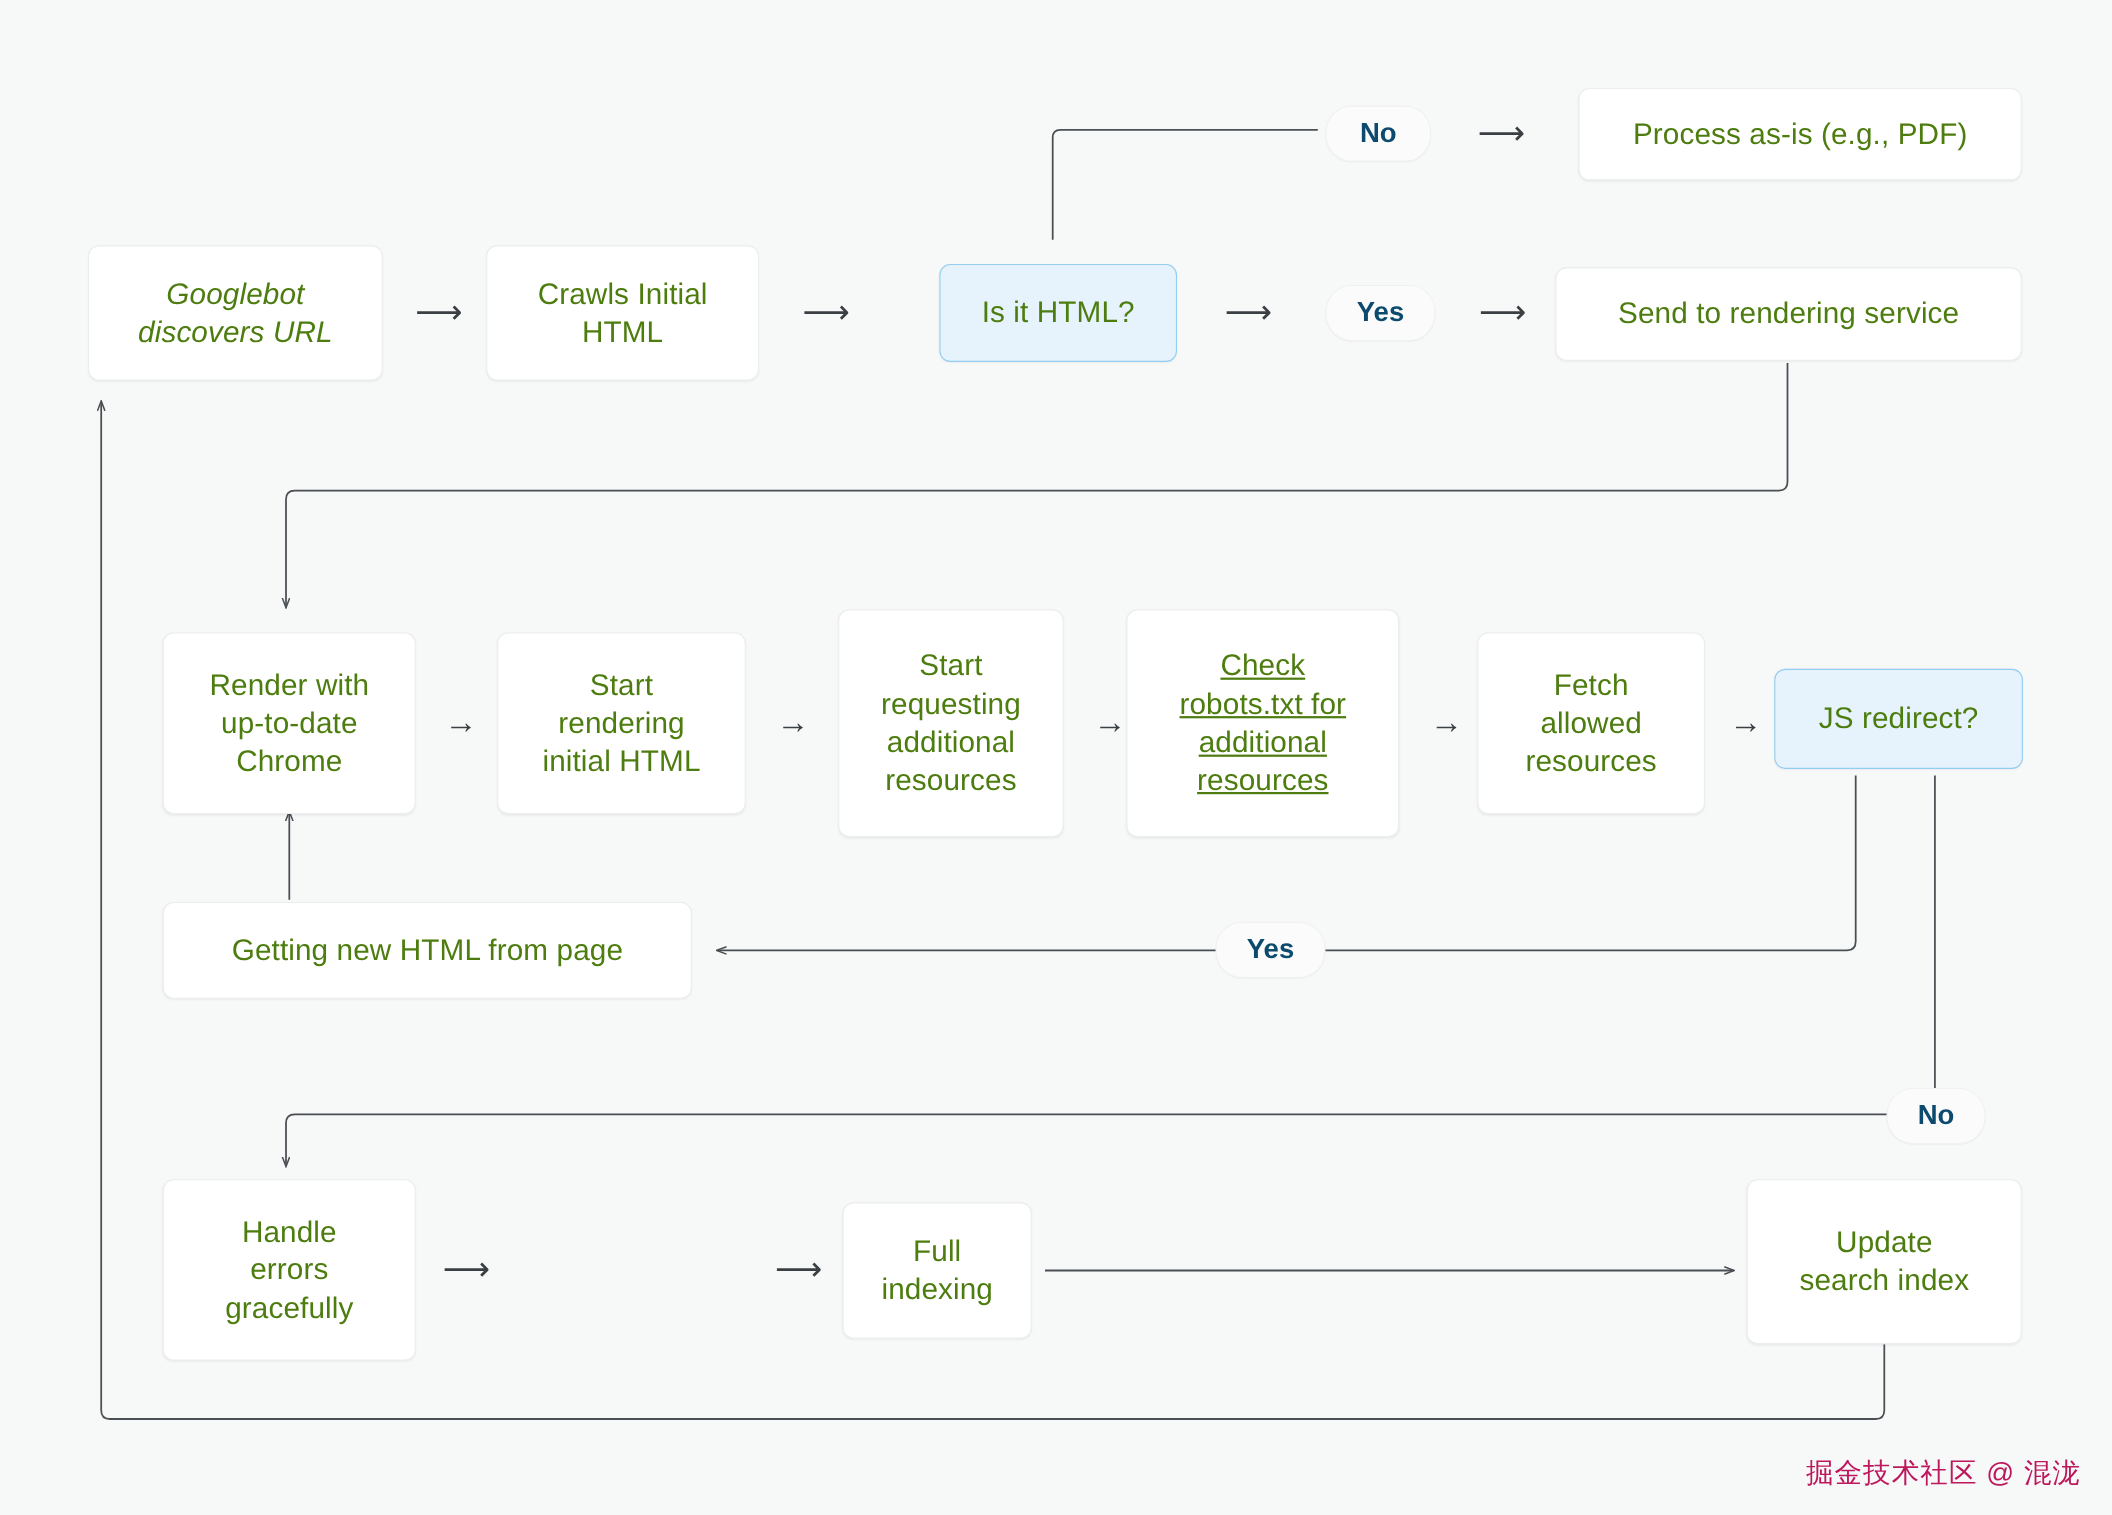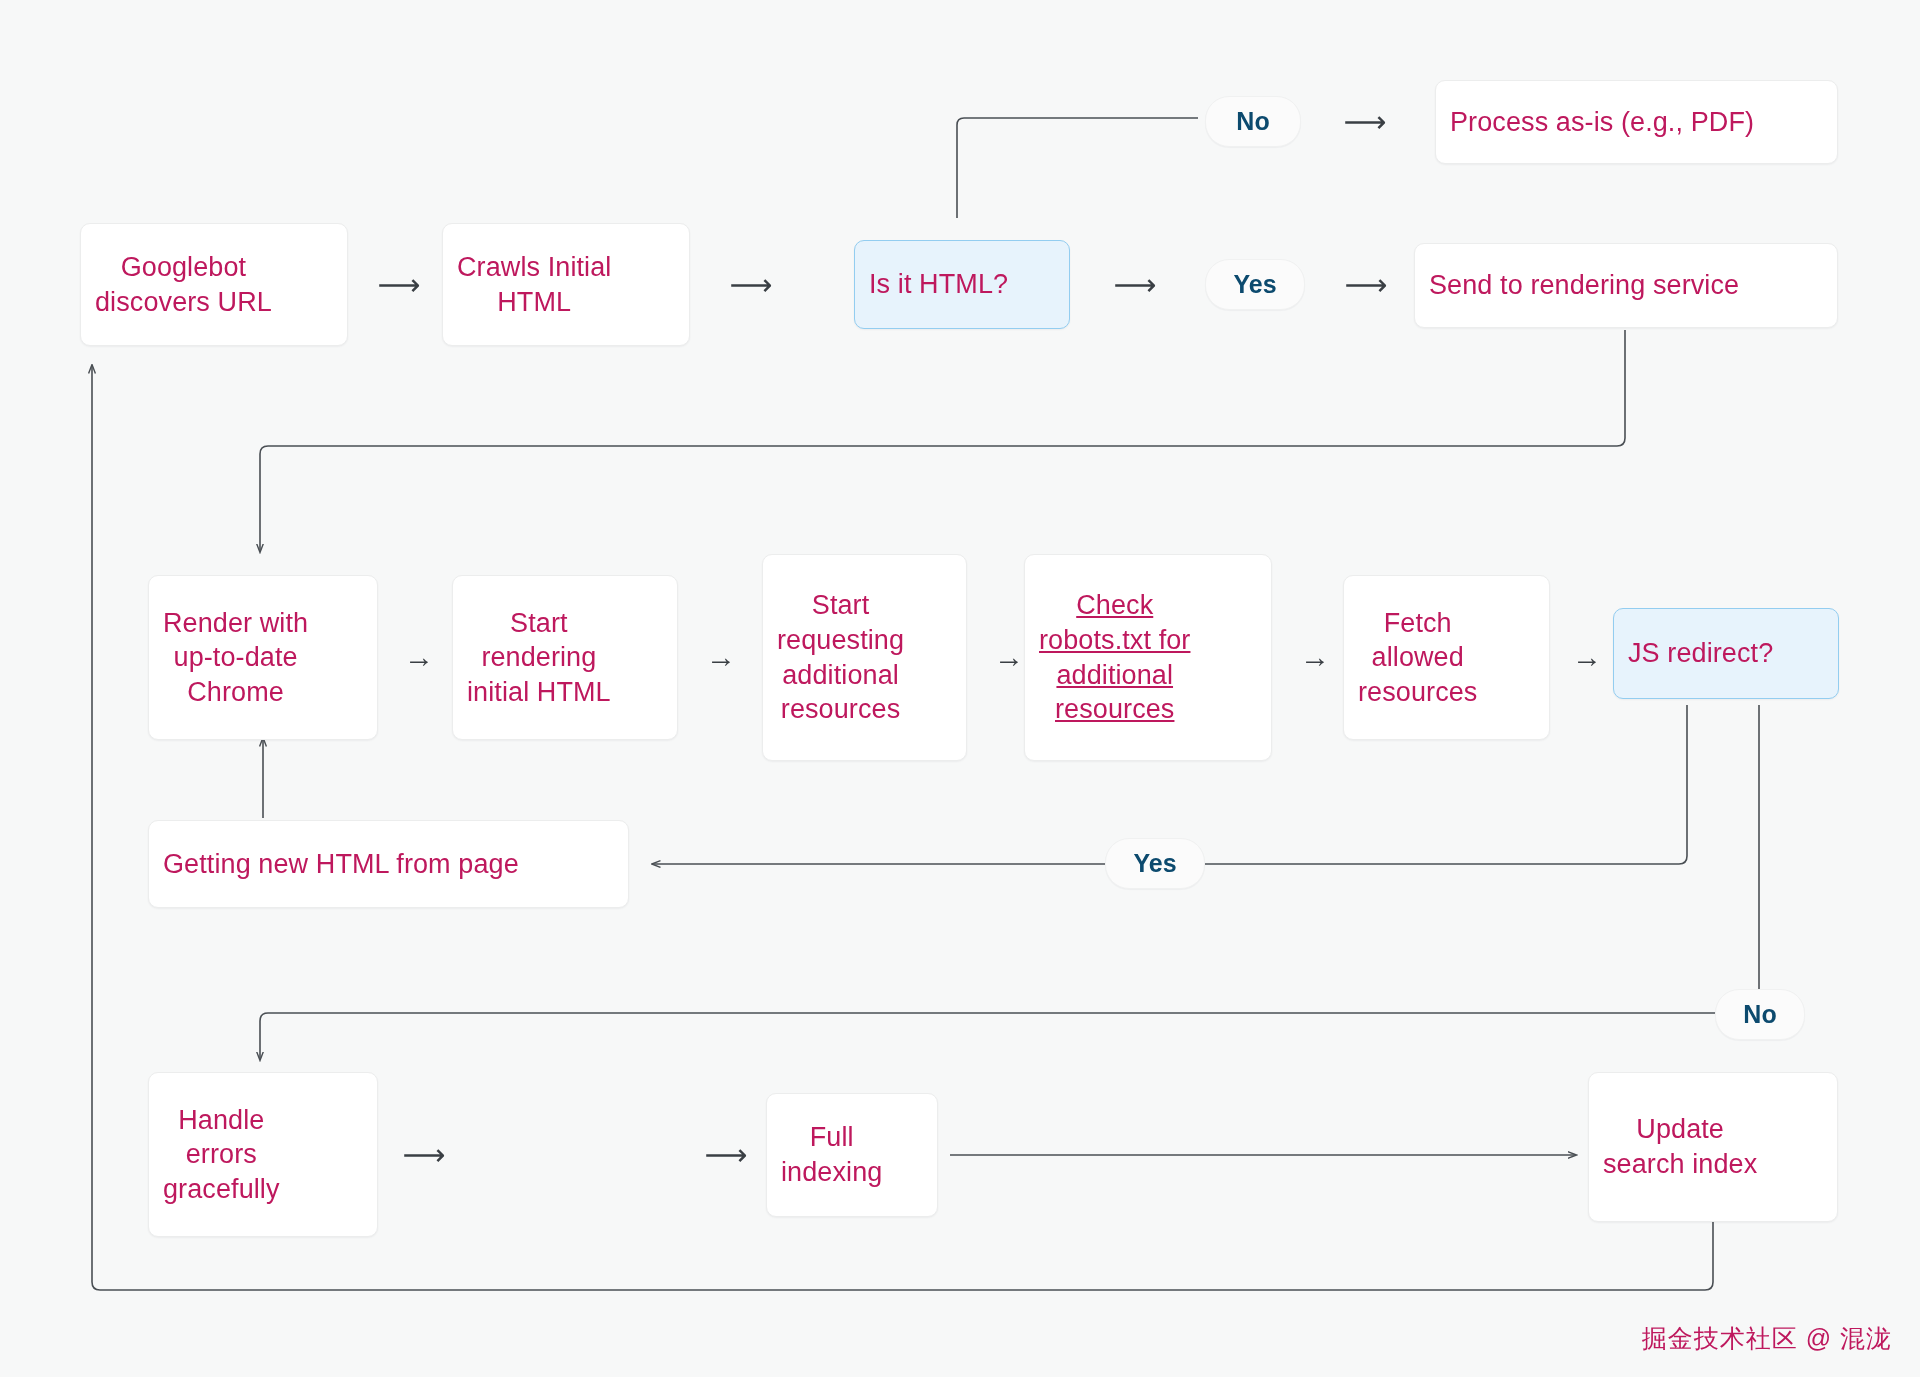--- a/index.html
+++ b/index.html
@@ -29,23 +29,23 @@
   }
   .node {
     position: absolute;
     box-sizing: border-box;
     background: #ffffff;
     border: 1px solid #eceded;
     border-radius: 10px;
     box-shadow: 0 1px 2px rgba(16,24,40,0.05);
     display: flex;
     align-items: center;
-    justify-content: flex-start;
+    justify-content: center;
     text-align: center;
-    color: #be185d;
+    color: #4d7c0f;
     font-size: 27px;
     line-height: 1.28;
     letter-spacing: 0.1px;
     padding: 6px 14px;
   }
   .node.decision {
     background: #e7f3fc;
     border: 1.5px solid #93cdf0;
   }
   .pill {
@@ -105,21 +105,21 @@
     <path d="M263,818 L263,738" fill="none" stroke="#4a4f54" stroke-width="1.6" marker-end="url(#ah)"></path>
 
     <path d="M1759,705 L1759,990" fill="none" stroke="#4a4f54" stroke-width="1.6"></path>
     <path d="M1717,1013 L268,1013 Q260,1013 260,1021 L260,1060" fill="none" stroke="#4a4f54" stroke-width="1.6" marker-end="url(#ah)"></path>
 
     <path d="M950,1155 L1576,1155" fill="none" stroke="#4a4f54" stroke-width="1.6" marker-end="url(#ah)"></path>
 
     <path d="M1713,1222 L1713,1282 Q1713,1290 1705,1290 L100,1290 Q92,1290 92,1282 L92,365" fill="none" stroke="#4a4f54" stroke-width="1.6" marker-end="url(#ah)"></path>
   </svg>
 
-  <div class="node" style="left:80px; top:223px; width:268px; height:123px;">
+  <div class="node" style="left:80px; top:223px; width:268px; height:123px;font-style:italic;">
     <span class="nlabel">Googlebot
 discovers URL</span>
   </div>
 
   <div class="arrow-glyph" style="left:360px; top:268px; width:78px; height:34px;">⟶</div>
 
   <div class="node" style="left:442px; top:223px; width:248px; height:123px;">
     <span class="nlabel">Crawls Initial
 HTML</span>
   </div>

